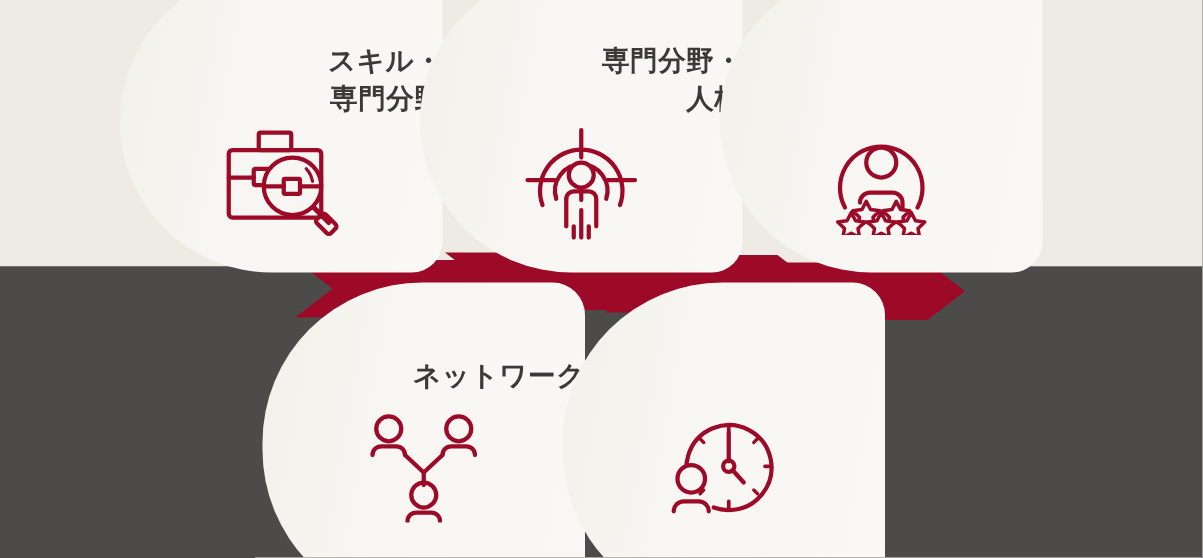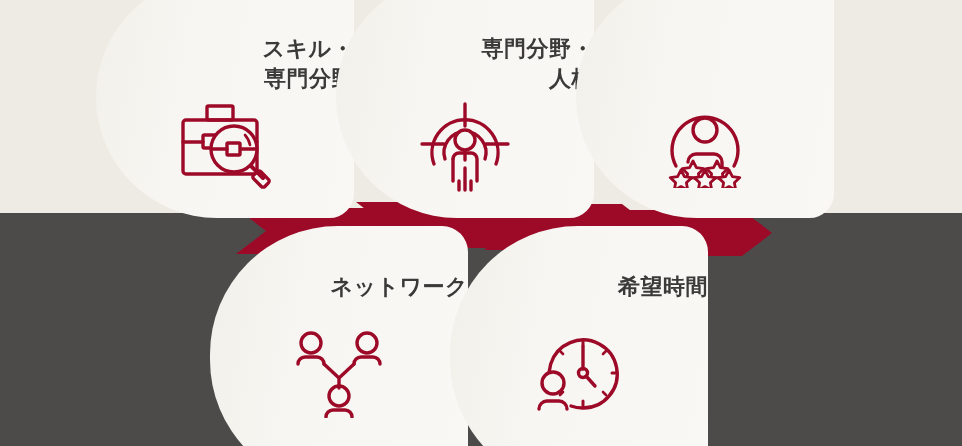--- a/index.html
+++ b/index.html
@@ -68,21 +68,21 @@
     left:0; width:100%;
     text-align:right;
     color:#3B3A39;
     font-size:22px;
     font-weight:700;
     line-height:30px;
     letter-spacing:0.5px;
     white-space:pre-line;
   }
   .card-top .card-label{ top:58px; }
-  .card-bot .card-label{ top:46px; }
+  .card-bot .card-label{ top:62px;font-family:Liberation Mono, monospace; }
 
   .card-icon{
     position:absolute;
     left:0; width:100%;
     display:flex;
     justify-content:center;
   }
   .card-top .card-icon{ top:126px; }
   .card-bot .card-icon{ top:104px; }
 
@@ -191,21 +191,20 @@
         <circle cx="72" cy="13" r="10"></circle>
         <path d="M59 34 a7 7 0 0 1 7 -7 h12 a7 7 0 0 1 7 7"></path>
         <circle cx="44" cy="66" r="10"></circle>
         <path d="M31 87 a7 7 0 0 1 7 -7 h12 a7 7 0 0 1 7 7"></path>
         <path d="M29 34 L44 48 L59 34 M44 48 v10"></path>
       </svg>
     </div>
   </div>
 
   <div class="card card-bot" id="card-time">
-    <div class="card-label">希望時間</div>
     <div class="card-icon">
       <svg class="ic" width="88" height="84" viewBox="0 0 88 84" fill="none" stroke="#9D0A28" stroke-width="3.4" stroke-linecap="round" stroke-linejoin="round">
         <path d="M20 63 A34 34 0 1 1 48 78 A34 34 0 0 1 36 76"></path>
         <path d="M48 10 v5 M48 71 v5 M82 43 h-5 M19 43 h-5" stroke-width="3"></path>
         <path d="M25 21 l3 3 M71 21 l-3 3 M71 65 l-3 -3 M25 65 l3 -3" stroke-width="2.6"></path>
         <path d="M48 16 v23"></path>
         <circle cx="48" cy="43" r="4.5"></circle>
         <path d="M51 46 l9 10"></path>
         <circle cx="18" cy="53" r="11" fill="#F8F6F2"></circle>
         <path d="M4 79 a8 8 0 0 1 8 -8 h12 a8 8 0 0 1 8 8" fill="#F8F6F2"></path>

